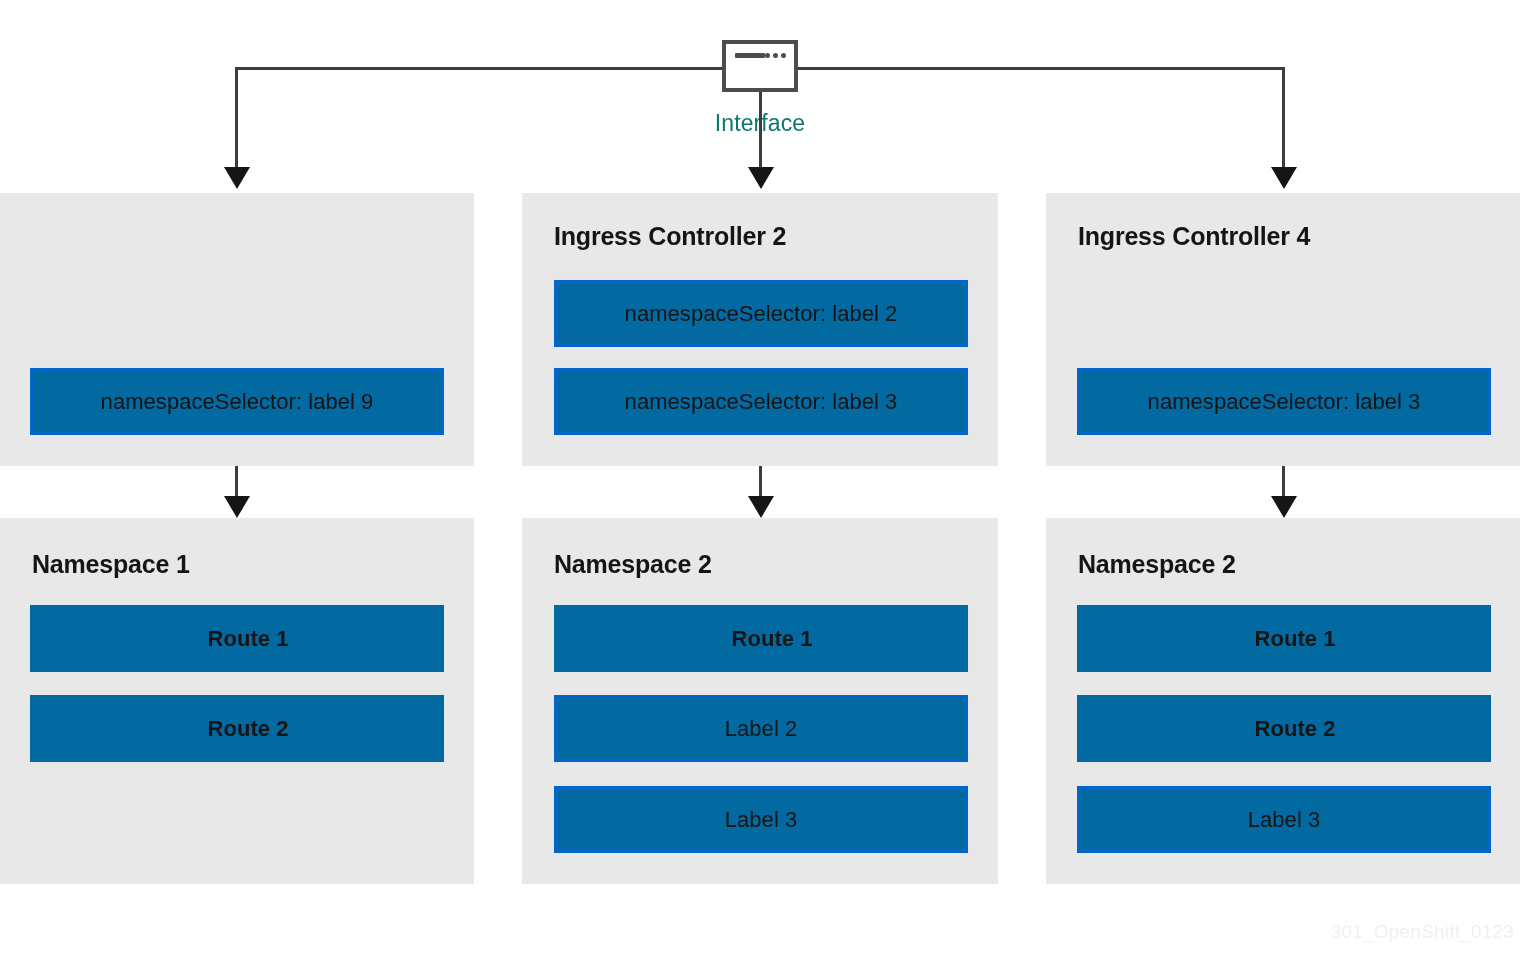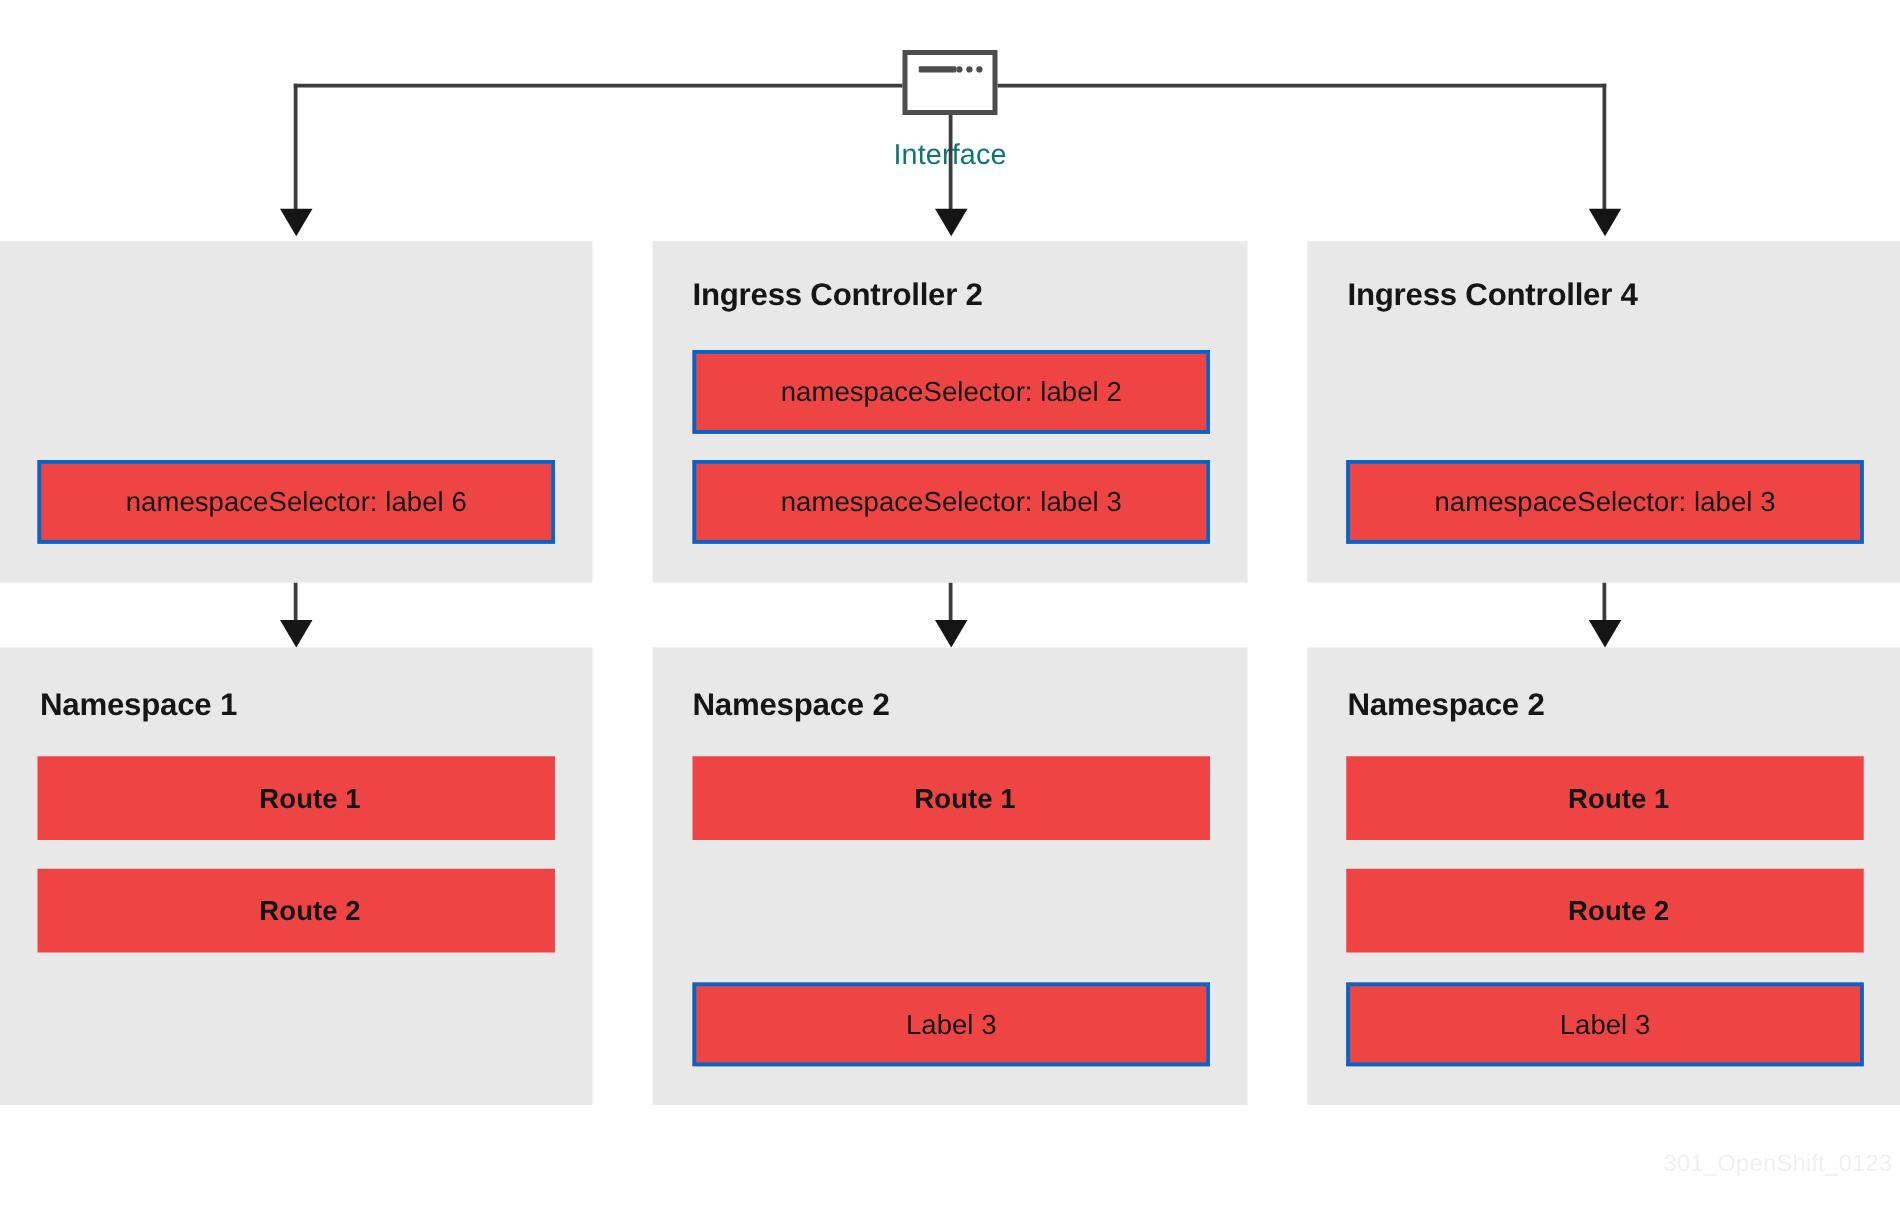--- a/index.html
+++ b/index.html
@@ -98,21 +98,21 @@
     font-weight: bold;
     color: #151515;
     letter-spacing: -0.2px;
     white-space: nowrap;
   }
 
   
   .box {
     position: absolute;
     box-sizing: border-box;
-    background: #ef4444;
+    background: #0369a1;
     display: flex;
     align-items: center;
     height: 67px;
   }
   .box.outlined {
     border: 3px solid #0066cc;
     justify-content: center;
   }
   .box.plain {
     border: none;
@@ -172,21 +172,21 @@
   <div class="arrowhead" style="left:224px; top:496px;"></div>
 
   <div class="vline" style="left:759px; top:466px; height:34px;"></div>
   <div class="arrowhead" style="left:748px; top:496px;"></div>
 
   <div class="vline" style="left:1282px; top:466px; height:34px;"></div>
   <div class="arrowhead" style="left:1271px; top:496px;"></div>
 
   <div class="panel" style="left:0px; top:193px; width:474px; height:273px;"></div>
   <div class="box outlined" style="left:30px; top:368px; width:414px;">
-    <span class="box-text">namespaceSelector: label 6</span>
+    <span class="box-text">namespaceSelector: label 9</span>
   </div>
 
   <div class="panel" style="left:0px; top:518px; width:474px; height:366px;"></div>
   <div class="panel-title" style="left:32px; top:550px;">Namespace 1</div>
   <div class="box plain" style="left:30px; top:605px; width:414px;">
     <span class="box-text">Route 1</span>
   </div>
   <div class="box plain" style="left:30px; top:695px; width:414px;">
     <span class="box-text">Route 2</span>
   </div>
@@ -198,20 +198,23 @@
   </div>
   <div class="box outlined" style="left:554px; top:368px; width:414px;">
     <span class="box-text">namespaceSelector: label 3</span>
   </div>
 
   <div class="panel" style="left:522px; top:518px; width:476px; height:366px;"></div>
   <div class="panel-title" style="left:554px; top:550px;">Namespace 2</div>
   <div class="box plain" style="left:554px; top:605px; width:414px;">
     <span class="box-text">Route 1</span>
   </div>
+  <div class="box outlined" style="left:554px; top:695px; width:414px;">
+    <span class="box-text">Label 2</span>
+  </div>
   <div class="box outlined" style="left:554px; top:786px; width:414px;">
     <span class="box-text">Label 3</span>
   </div>
 
   <div class="panel" style="left:1046px; top:193px; width:474px; height:273px;"></div>
   <div class="panel-title" style="left:1078px; top:222px;">Ingress Controller 4</div>
   <div class="box outlined" style="left:1077px; top:368px; width:414px;">
     <span class="box-text">namespaceSelector: label 3</span>
   </div>
 

